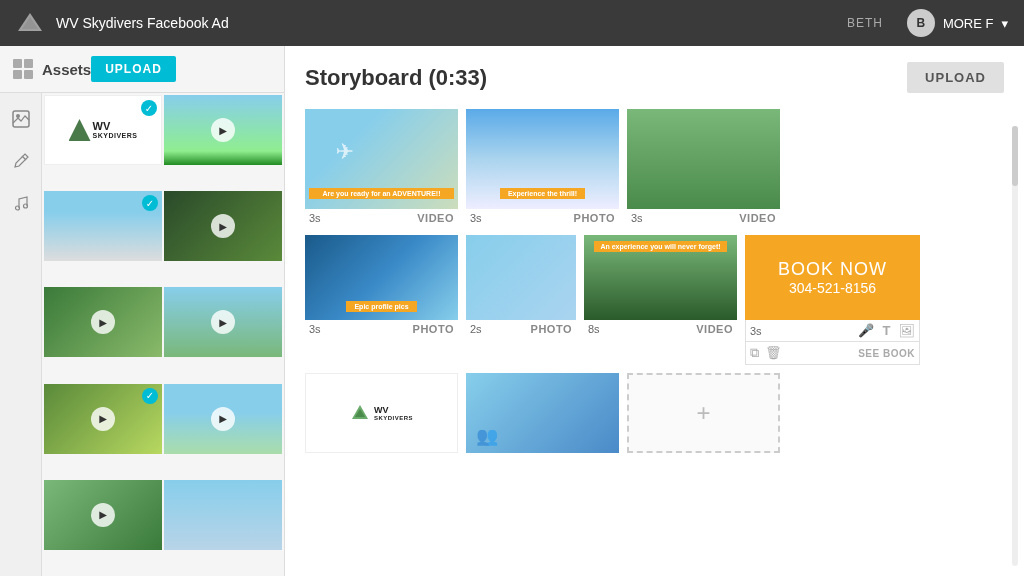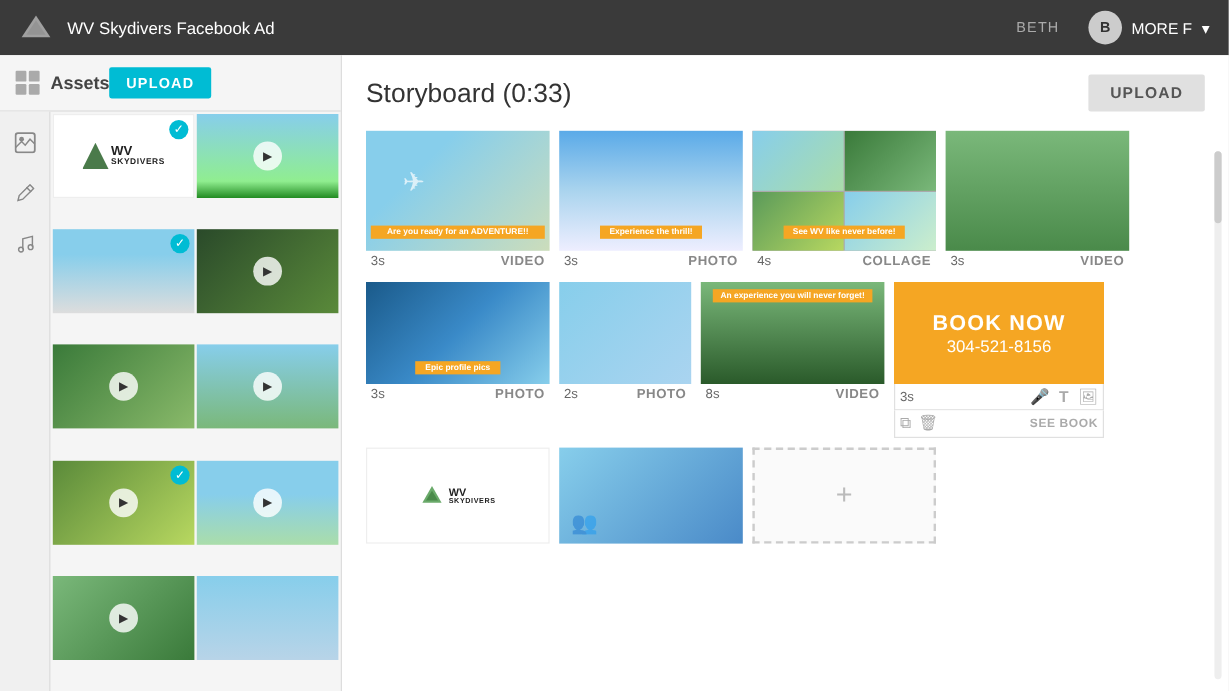--- a/index.html
+++ b/index.html
@@ -30,37 +30,37 @@
 
     .assets-grid { display: grid; grid-template-columns: 1fr 1fr; gap: 2px; padding: 2px; overflow-y: auto; flex: 1; }
     .asset-thumb { position: relative; width: 100%; height: 70px; background: #ccc; overflow: hidden; }
     .asset-check { position: absolute; top: 4px; right: 4px; width: 16px; height: 16px; border-radius: 50%; background: #00bcd4; display: flex; align-items: center; justify-content: center; }
     .asset-check::after { content: '✓'; color: #fff; font-size: 10px; }
     .asset-play { position: absolute; top: 50%; left: 50%; transform: translate(-50%,-50%); width: 24px; height: 24px; border-radius: 50%; background: rgba(255,255,255,0.8); display: flex; align-items: center; justify-content: center; font-size: 10px; color: #333; }
 
     
     .content { flex: 1; background: #fff; padding: 16px 20px; overflow-y: auto; position: relative; }
     .content-header { display: flex; align-items: center; justify-content: space-between; margin-bottom: 16px; }
-    .storyboard-title { font-size: 22px; font-weight: 400; color: #333; }
+    .storyboard-title { font-size: 22px; font-weight: 700; color: #333; }
     .preview-btn { background: #e0e0e0; border: none; padding: 8px 18px; font-size: 13px; font-weight: 600; letter-spacing: 1px; cursor: pointer; color: #555; border-radius: 2px; }
 
     
     .storyboard-row { display: flex; gap: 8px; margin-bottom: 8px; }
     .story-cell { display: flex; flex-direction: column; }
     .story-thumb { position: relative; background: #bbb; overflow: hidden; }
     .story-label-bar { display: flex; justify-content: space-between; align-items: center; padding: 3px 4px; font-size: 11px; color: #666; }
     .story-label-type { font-weight: 700; color: #888; font-size: 11px; letter-spacing: 0.5px; }
 
     
     .collage-grid { display: grid; grid-template-columns: 1fr 1fr; grid-template-rows: 1fr 1fr; width: 100%; height: 100%; gap: 1px; }
     .collage-cell { background: #999; overflow: hidden; }
 
     
     .booknow-card { background: #f5a623; display: flex; flex-direction: column; align-items: center; justify-content: center; width: 100%; height: 100%; }
-    .booknow-title { color: #fff; font-size: 18px; font-weight: 700; letter-spacing: 1px; }
+    .booknow-title { color: #fff; font-size: 18px; font-weight: 400; letter-spacing: 1px; }
     .booknow-phone { color: #fff; font-size: 14px; }
 
     
     .add-cell { border: 2px dashed #ccc; display: flex; align-items: center; justify-content: center; cursor: pointer; }
     .add-icon { font-size: 22px; color: #bbb; }
 
     
     .logo-thumb-bg { background: #fff; display: flex; align-items: center; justify-content: center; flex-direction: column; }
 
     
@@ -225,37 +225,20 @@
           <div style="position:absolute; bottom:10px; left:0; right:0; display:flex; justify-content:center;">
             <div style="background:#f5a623; color:#fff; font-size:7px; font-weight:bold; padding:2px 8px; text-align:center;">Experience the thrill!</div>
           </div>
         </div>
         <div class="story-label-bar">
           <span>3s</span>
           <span class="story-label-type">PHOTO</span>
         </div>
       </div>
 
-      <div class="story-cell row1-cell3">
-        <div class="story-thumb thumb-h" style="position:relative; background:#aaa;">
-          <div class="collage-grid" style="position:absolute; inset:0;">
-            <div class="collage-cell" style="background: linear-gradient(135deg,#87ceeb,#aaddaa);"></div>
-            <div class="collage-cell" style="background: linear-gradient(135deg,#3a7a3a,#7ab87a);"></div>
-            <div class="collage-cell" style="background: linear-gradient(135deg,#5a9a5a,#b8d860);"></div>
-            <div class="collage-cell" style="background: linear-gradient(135deg,#87ceeb,#cceecc);"></div>
-          </div>
-          <div style="position:absolute; bottom:10px; left:0; right:0; display:flex; justify-content:center; z-index:2;">
-            <div style="background:#f5a623; color:#fff; font-size:7px; font-weight:bold; padding:2px 8px; text-align:center;">See WV like never before!</div>
-          </div>
-        </div>
-        <div class="story-label-bar">
-          <span>4s</span>
-          <span class="story-label-type">COLLAGE</span>
-        </div>
-      </div>
 
       <div class="story-cell row1-cell4">
         <div class="story-thumb thumb-h" style="background: linear-gradient(to bottom, #7ab87a 0%, #4a8a4a 100%); position:relative;">
         </div>
         <div class="story-label-bar">
           <span>3s</span>
           <span class="story-label-type">VIDEO</span>
         </div>
       </div>
     </div>

